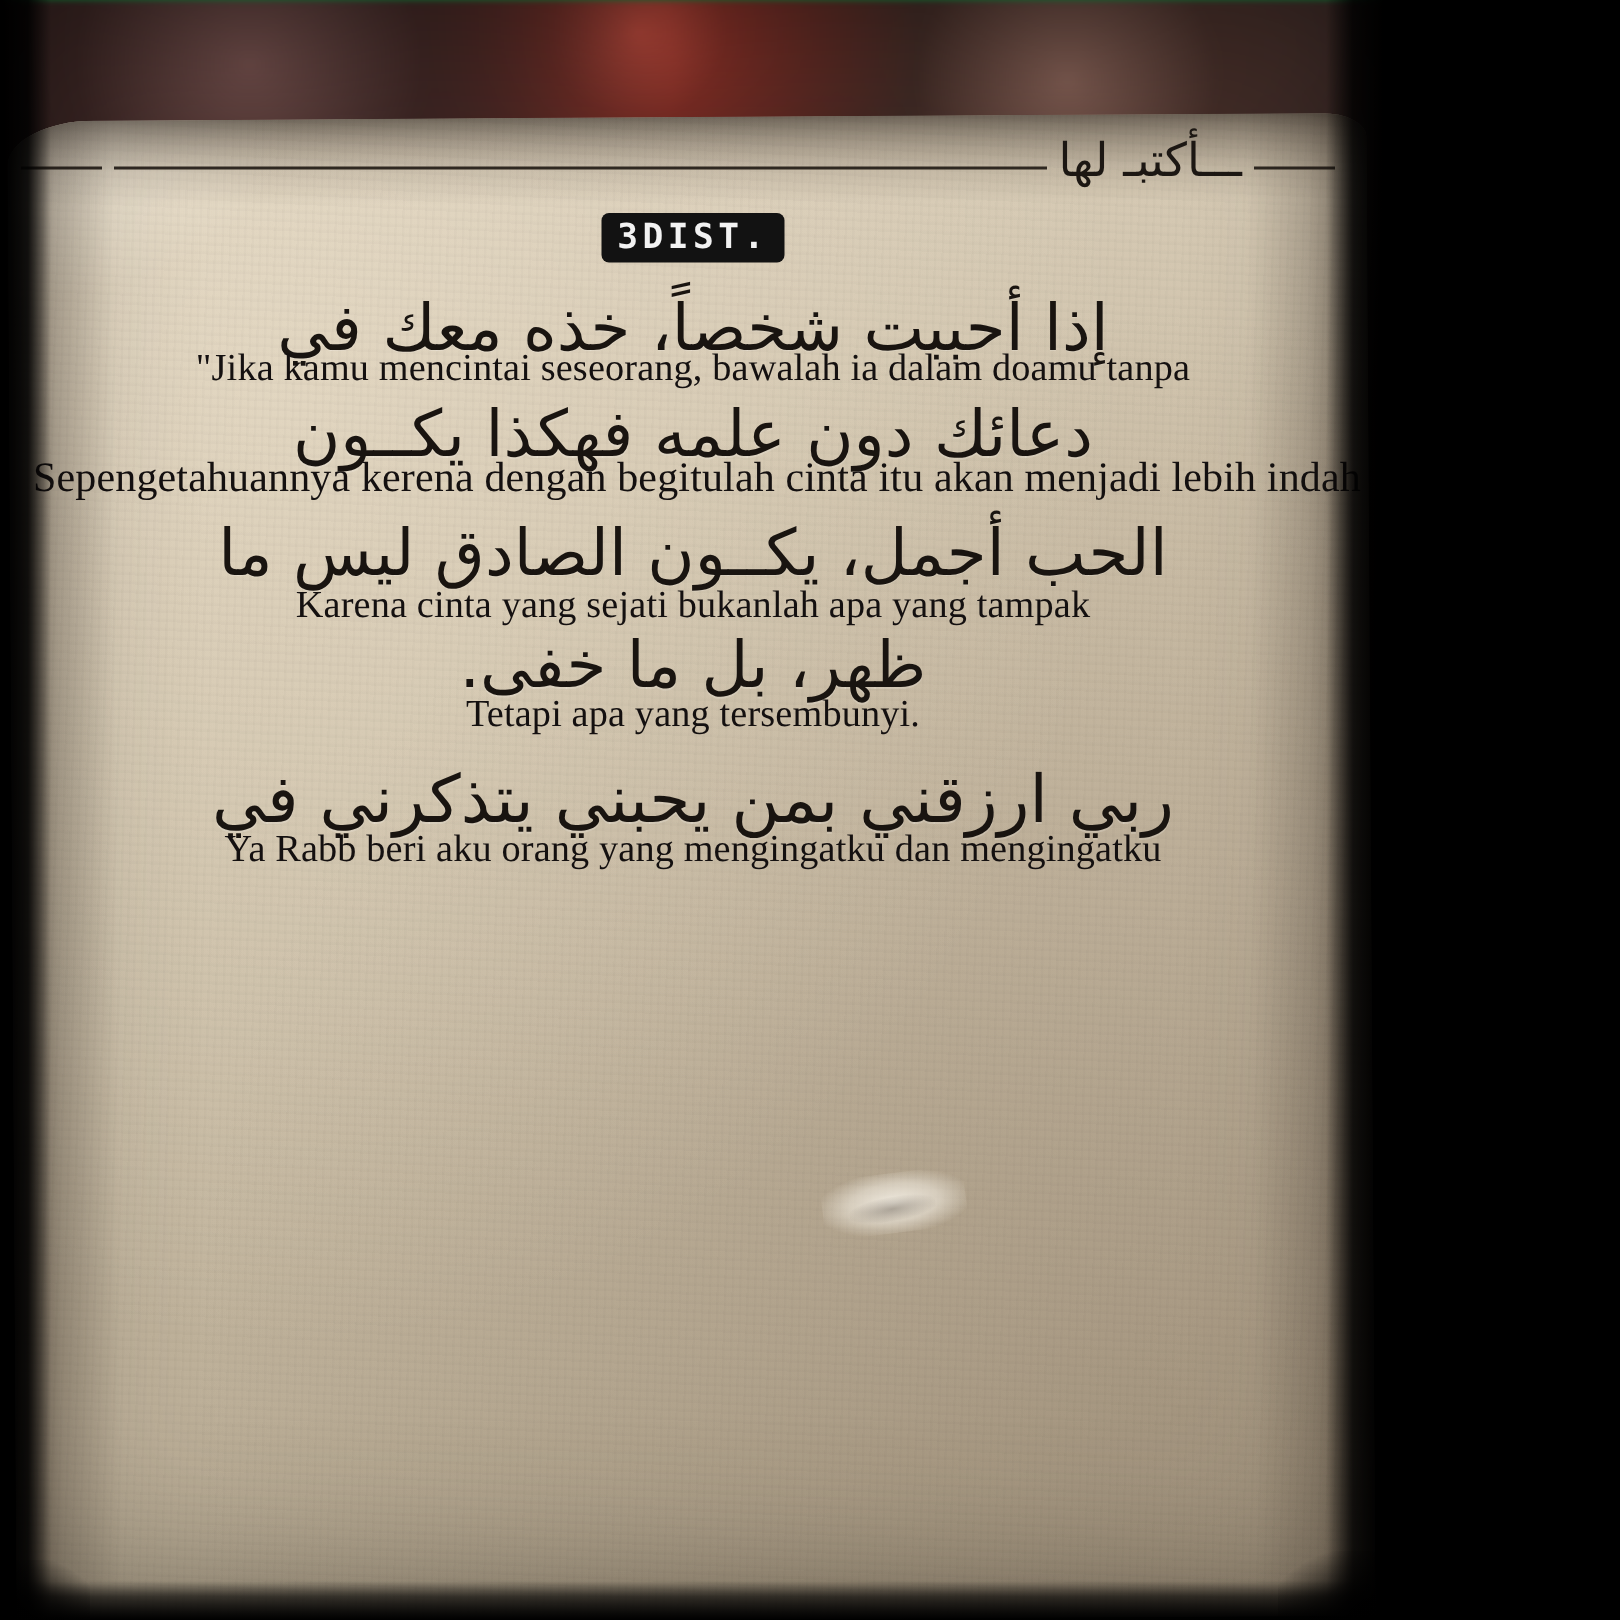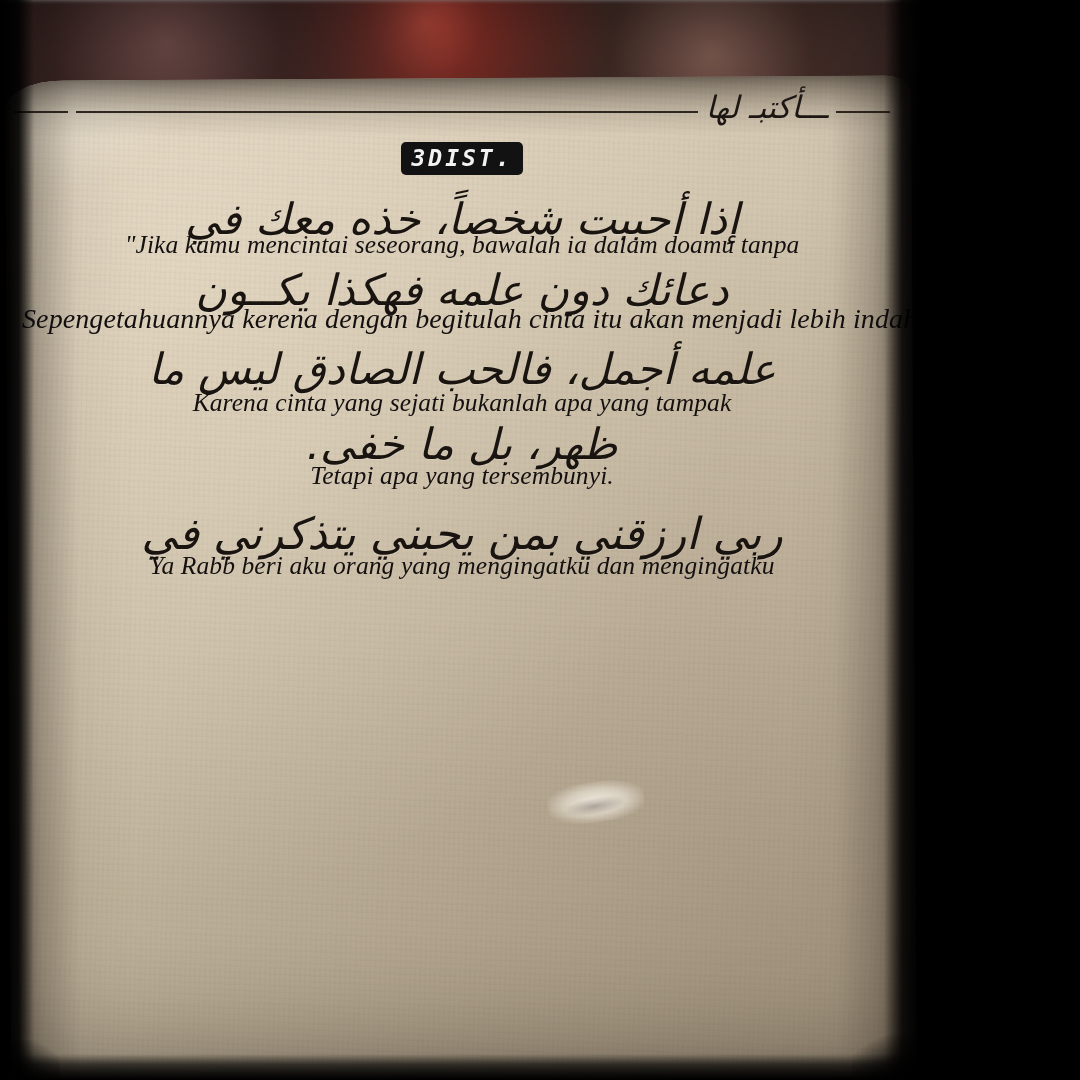--- a/index.html
+++ b/index.html
@@ -11,23 +11,22 @@
     width: 1080px;
     height: 1080px;
     overflow: hidden;
     font-family: "Liberation Serif", serif;
   }
 
   #scene {
     position: relative;
     width: 924px;
     height: 1080px;
-    background: #a3a3a3;
+    background: #15803d;
     overflow: hidden;
-    font-style: italic;
   }
 
   
   .bg-photo {
     position: absolute;
     inset: 0;
     background:
       radial-gradient(circle at 18% 4%, #6b4a47 0%, rgba(60,38,36,0.85) 9%, rgba(20,14,14,0) 22%),
       radial-gradient(circle at 46% 2%, #b8473a 0%, rgba(150,50,40,0.75) 5%, rgba(20,12,12,0) 16%),
       radial-gradient(circle at 77% 5%, #7c5a50 0%, rgba(70,46,40,0.8) 8%, rgba(18,12,12,0) 20%),
@@ -281,21 +280,21 @@
       <div class="arabic">إذا أحببت شخصاً، خذه معك في</div>
       <div class="latin">"Jika kamu mencintai seseorang, bawalah  ia dalam doamu tanpa</div>
     </div>
 
     <div class="line-block b2">
       <div class="arabic">دعائك دون علمه فهكذا يكــون</div>
       <div class="latin tight">Sepengetahuannya kerena dengan begitulah cinta itu akan menjadi lebih indah</div>
     </div>
 
     <div class="line-block b3">
-      <div class="arabic">علمه أجمل، فالحب الصادق ليس ما</div>
+      <div class="arabic">الحب أجمل، يكــون الصادق ليس ما</div>
       <div class="latin">Karena cinta yang sejati bukanlah apa yang tampak</div>
     </div>
 
     <div class="line-block b4">
       <div class="arabic">ظهر، بل ما خفى.</div>
       <div class="latin">Tetapi apa yang tersembunyi.</div>
     </div>
 
     <div class="line-block b5">
       <div class="arabic sm">ربي ارزقني بمن يحبني يتذكرني في</div>

